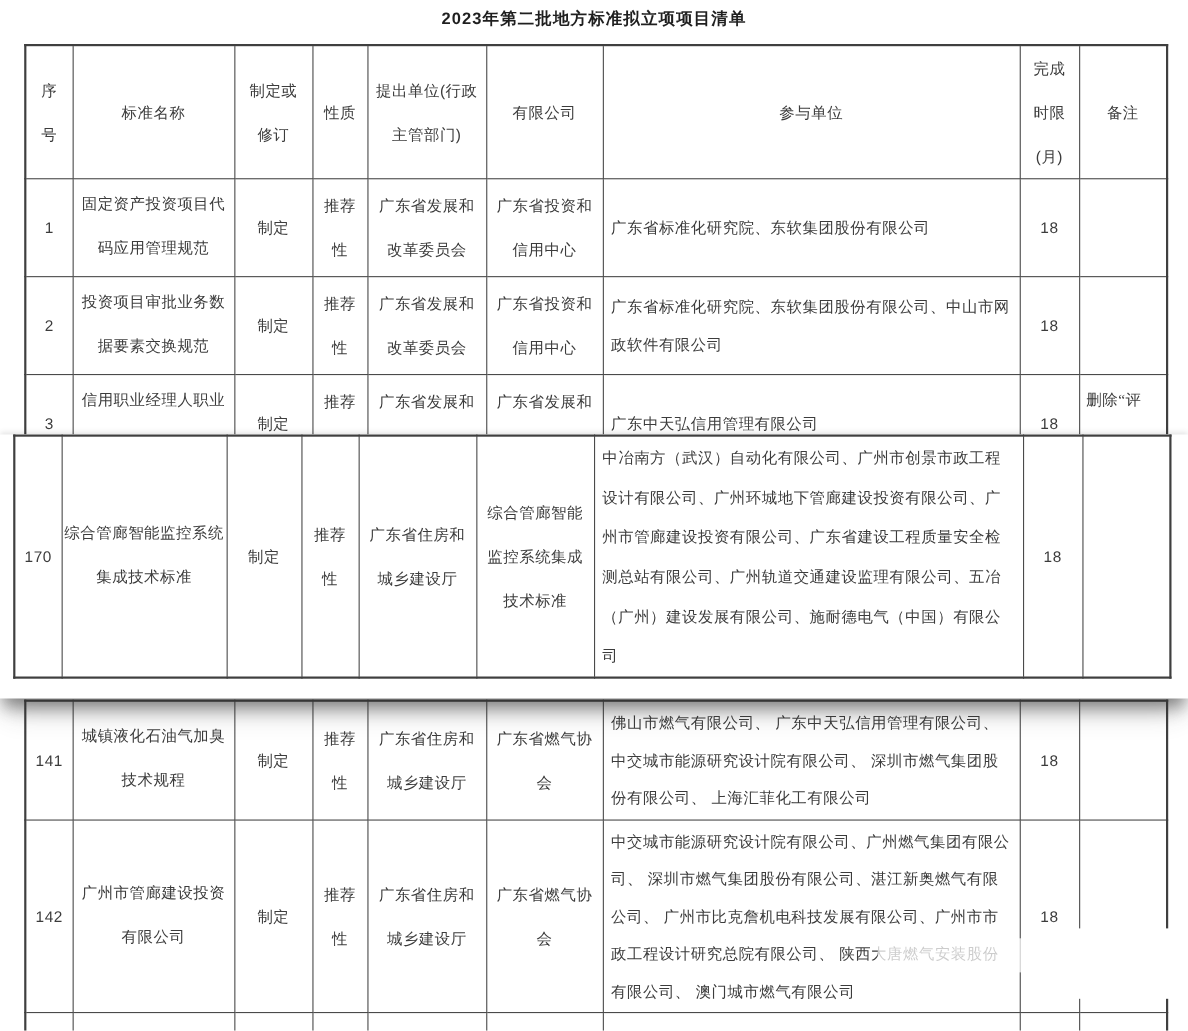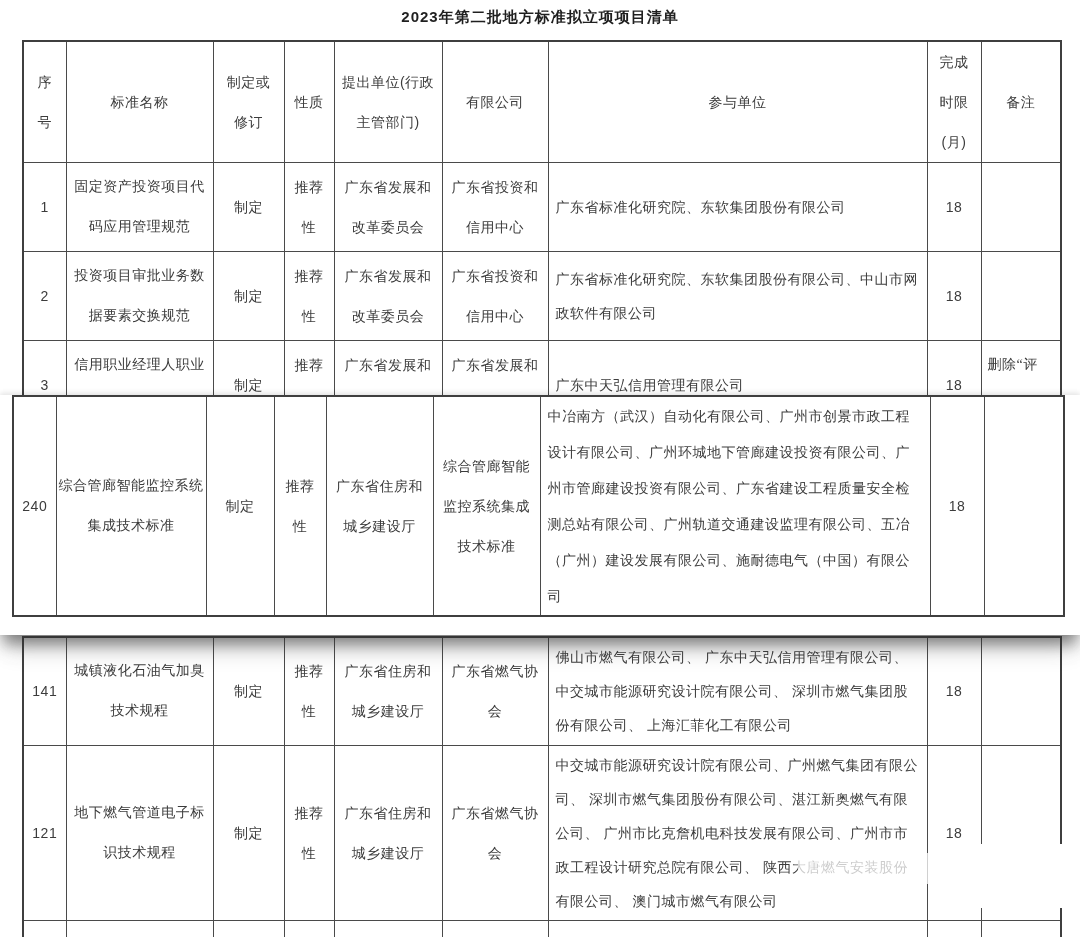--- a/index.html
+++ b/index.html
@@ -156,21 +156,21 @@
             <col class="w-type">
             <col class="w-nature">
           <col class="w-proposer">
             <col class="w-leader">
             <col class="w-participants">
           <col class="w-months">
             <col class="w-remark">
         </colgroup>
         <tbody>
             <tr>
-              <td class="c-no">240</td>
+              <td class="c-no">170</td>
               <td class="c-name">综合管廊智能监控系统集成技术标准</td>
               <td class="c-type">制定</td>
               <td class="c-nature">推荐性</td>
               <td class="c-proposer">广东省住房和城乡建设厅</td>
               <td class="c-leader">综合管廊智能监控系统集成技术标准</td>
               <td class="c-participants">中冶南方（武汉）自动化有限公司、广州市创景市政工程设计有限公司、广州环城地下管廊建设投资有限公司、广州市管廊建设投资有限公司、广东省建设工程质量安全检测总站有限公司、广州轨道交通建设监理有限公司、五冶（广州）建设发展有限公司、施耐德电气（中国）有限公司</td>
               <td class="c-months">18</td>
               <td class="c-remark"></td>
             </tr>
           </tbody>
@@ -197,22 +197,22 @@
             <td class="c-name">城镇液化石油气加臭技术规程</td>
             <td class="c-type">制定</td>
             <td class="c-nature">推荐性</td>
             <td class="c-proposer">广东省住房和城乡建设厅</td>
             <td class="c-leader">广东省燃气协会</td>
             <td class="c-participants">佛山市燃气有限公司、 广东中天弘信用管理有限公司、中交城市能源研究设计院有限公司、 深圳市燃气集团股份有限公司、 上海汇菲化工有限公司</td>
             <td class="c-months">18</td>
             <td class="c-remark"></td>
           </tr>
           <tr>
-            <td class="c-no">121</td>
-            <td class="c-name">地下燃气管道电子标识技术规程</td>
+            <td class="c-no">142</td>
+            <td class="c-name">广州市管廊建设投资有限公司</td>
             <td class="c-type">制定</td>
             <td class="c-nature">推荐性</td>
             <td class="c-proposer">广东省住房和城乡建设厅</td>
             <td class="c-leader">广东省燃气协会</td>
             <td class="c-participants">中交城市能源研究设计院有限公司、广州燃气集团有限公司、 深圳市燃气集团股份有限公司、湛江新奥燃气有限公司、 广州市比克詹机电科技发展有限公司、广州市市政工程设计研究总院有限公司、 陕西大唐燃气安装股份有限公司、 澳门城市燃气有限公司</td>
             <td class="c-months">18</td>
             <td class="c-remark"></td>
           </tr>
           <tr class="sliver">
             <td></td>

